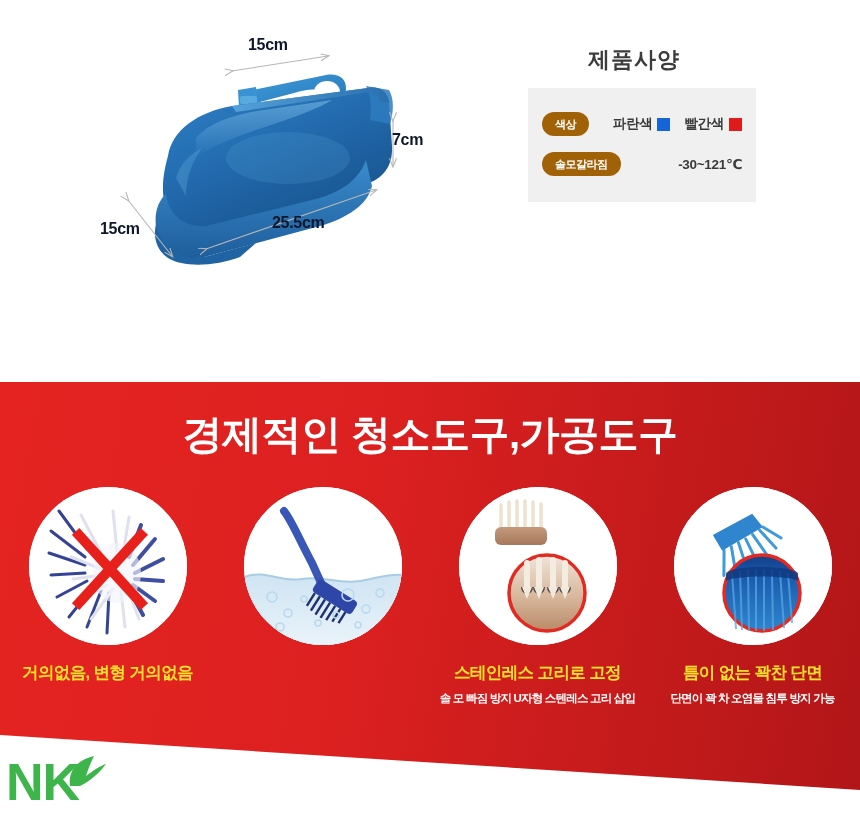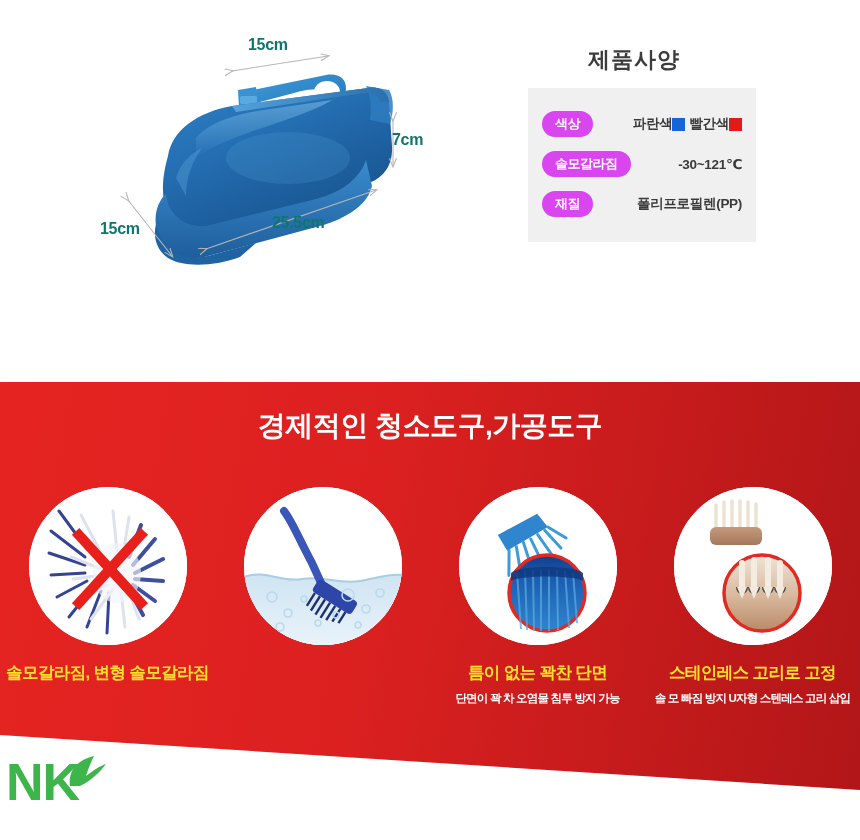--- a/index.html
+++ b/index.html
@@ -26,21 +26,21 @@
   
   #product-figure {
     position: absolute;
     left: 80px; top: 28px;
     width: 400px; height: 245px;
   }
   #scoop-art { position: absolute; left: 0; top: 0; }
 
   .dim-label {
     position: absolute;
-    color: #0f766e;
+    color: #0f172a;
     font-size: 16px;
     font-weight: 700;
     letter-spacing: -0.3px;
     white-space: nowrap;
   }
   #dim-top    { left: 168px; top: 8px; }
   #dim-right  { left: 312px; top: 103px; text-align: center; }
   #dim-diag   { left: 192px; top: 186px; }
   #dim-left   { left: 20px;  top: 192px; }
 
@@ -66,41 +66,42 @@
   }
   .spec-row {
     display: flex;
     align-items: center;
     height: 40px;
     padding: 0 14px 0 14px;
     box-sizing: border-box;
   }
   .spec-pill {
     flex: 0 0 auto;
-    background: #d946ef;
+    background: #a16207;
     color: #ffffff;
-    font-size: 13px;
+    font-size: 11px;
     font-weight: 700;
     border-radius: 16px;
     padding: 6px 13px;
     line-height: 1.15;
     white-space: nowrap;
     letter-spacing: -0.5px;
   }
   .spec-value {
     flex: 1 1 auto;
     text-align: right;
     font-size: 13.5px;
     font-weight: 700;
     color: #3a3a3a;
     white-space: nowrap;
     letter-spacing: -0.3px;
     display: flex;
     align-items: center;
     justify-content: flex-end;
+    gap: 5px;
   }
   .swatch {
     display: inline-block;
     width: 13px; height: 13px;
     vertical-align: middle;
   }
   .swatch-gap { display: inline-block; width: 4px; }
 
   
   #banner {
@@ -111,21 +112,21 @@
     -webkit-clip-path: polygon(0 0, 100% 0, 100% 100%, 0 86.5%);
     clip-path: polygon(0 0, 100% 0, 100% 100%, 0 86.5%);
     overflow: hidden;
   }
   #banner-heading {
     position: absolute;
     left: 0; top: 25px;
     width: 860px;
     text-align: center;
     color: #ffffff;
-    font-size: 28px;
+    font-size: 40px;
     font-weight: 700;
     letter-spacing: -0.5px;
   }
 
   #features {
     position: absolute;
     left: 0; top: 105px;
     width: 860px;
     display: flex;
   }
@@ -266,24 +267,20 @@
           <span>빨간색</span>
           <span class="swatch" id="sw-red" style="background: rgb(224, 27, 27);"></span>
         </span>
       </div>
 
       <div class="spec-row">
         <span class="spec-pill">솔모갈라짐</span>
         <span class="spec-value">-30~121℃</span>
       </div>
 
-      <div class="spec-row">
-        <span class="spec-pill">재질</span>
-        <span class="spec-value">폴리프로필렌(PP)</span>
-      </div>
 
     </div>
   </div>
 </div>
 
 <div id="banner">
 
   <div id="banner-heading" style="color: rgb(255, 255, 255);">경제적인 청소도구,가공도구</div>
 
   <div id="features">
@@ -322,21 +319,21 @@
             <path d="M126 114 L104 98"></path>
               <path d="M114 128 L100 102"></path>
           </g>
           <ellipse cx="88" cy="86" rx="24" ry="30" fill="#f2f4fa" opacity="0.65"></ellipse>
           <g stroke="#e8201c" stroke-width="10" stroke-linecap="square">
             <path d="M50 48 L112 116"></path>
             <path d="M112 48 L50 116"></path>
           </g>
         </svg>
       </div>
-      <div class="feature-title" style="color: rgb(255, 226, 42);">솔모갈라짐, 변형 솔모갈라짐</div>
+      <div class="feature-title" style="color: rgb(255, 226, 42);">거의없음, 변형 거의없음</div>
     </div>
 
     <div class="feature">
       <div class="feature-circle">
         <svg width="158" height="158" viewBox="0 0 158 158">
           <defs>
             <linearGradient id="waterG" x1="0" y1="0" x2="0" y2="1">
               <stop offset="0%" stop-color="#cfe4f2"></stop>
               <stop offset="100%" stop-color="#e9f3fa"></stop>
             </linearGradient>
@@ -371,63 +368,20 @@
               <circle cx="92" cy="128" r="3"></circle>
           </g>
         </svg>
       </div>
     </div>
 
     <div class="feature">
       <div class="feature-circle">
         <svg width="158" height="158" viewBox="0 0 158 158">
           <defs>
-            <linearGradient id="denseG" x1="0" y1="0" x2="0" y2="1">
-              <stop offset="0%" stop-color="#123f8a"></stop>
-              <stop offset="30%" stop-color="#1b5cb0"></stop>
-              <stop offset="100%" stop-color="#2f86cf"></stop>
-            </linearGradient>
-          </defs>
-          <rect width="158" height="158" fill="#ffffff"></rect>
-
-          <g transform="rotate(-18 78 52)">
-            <path d="M42 36 L86 28 L92 44 L46 54 Z" fill="#2f86cf"></path>
-            <g stroke="#3f9ad8" stroke-width="3" stroke-linecap="round">
-              <path d="M48 54 L40 78"></path>
-                <path d="M56 53 L52 80"></path>
-              <path d="M64 51 L64 80"></path>
-                <path d="M72 50 L76 78"></path>
-              <path d="M80 48 L88 74"></path>
-                <path d="M88 46 L98 68"></path>
-              <path d="M92 44 L106 60"></path>
-            </g>
-          </g>
-
-          <circle cx="88" cy="106" r="38" fill="url(#denseG)" stroke="#e22a22" stroke-width="3.5"></circle>
-          <g stroke="#58a9e0" stroke-width="2" opacity="0.75">
-            <path d="M58 86 L62 142"></path>
-              <path d="M66 84 L68 143"></path>
-            <path d="M74 83 L75 144"></path>
-              <path d="M82 82 L82 144"></path>
-            <path d="M90 82 L90 144"></path>
-              <path d="M98 83 L99 143"></path>
-            <path d="M106 84 L110 141"></path>
-              <path d="M114 86 L118 136"></path>
-          </g>
-          <path d="M52 86 C60 78 116 78 124 86 L124 94 C116 88 60 88 52 94 Z" fill="#0f3a80" opacity="0.85"></path>
-        </svg>
-      </div>
-      <div class="feature-title" style="color: rgb(255, 226, 42);">틈이 없는 꽉찬 단면</div>
-      <div class="feature-sub">단면이 꽉 차 오염물 침투 방지 가능</div>
-    </div>
-
-    <div class="feature">
-      <div class="feature-circle">
-        <svg width="158" height="158" viewBox="0 0 158 158">
-          <defs>
             <linearGradient id="headG" x1="0" y1="0" x2="0" y2="1">
               <stop offset="0%" stop-color="#c49a7c"></stop>
               <stop offset="100%" stop-color="#a6785c"></stop>
             </linearGradient>
             <linearGradient id="zoomBg" x1="0" y1="0" x2="0" y2="1">
               <stop offset="0%" stop-color="#efe4d8"></stop>
               <stop offset="55%" stop-color="#d8b79c"></stop>
               <stop offset="100%" stop-color="#b98a68"></stop>
             </linearGradient>
           </defs>
@@ -463,20 +417,63 @@
               <path d="M89 100 L94 112 L99 100 Z"></path>
               <path d="M101 100 L106 112 L111 100 Z"></path>
             </g>
           </g>
         </svg>
       </div>
       <div class="feature-title" style="color: rgb(255, 226, 42);">스테인레스 고리로 고정</div>
       <div class="feature-sub">솔 모 빠짐 방지 U자형 스텐레스 고리 삽입</div>
     </div>
 
+    <div class="feature">
+      <div class="feature-circle">
+        <svg width="158" height="158" viewBox="0 0 158 158">
+          <defs>
+            <linearGradient id="denseG" x1="0" y1="0" x2="0" y2="1">
+              <stop offset="0%" stop-color="#123f8a"></stop>
+              <stop offset="30%" stop-color="#1b5cb0"></stop>
+              <stop offset="100%" stop-color="#2f86cf"></stop>
+            </linearGradient>
+          </defs>
+          <rect width="158" height="158" fill="#ffffff"></rect>
+
+          <g transform="rotate(-18 78 52)">
+            <path d="M42 36 L86 28 L92 44 L46 54 Z" fill="#2f86cf"></path>
+            <g stroke="#3f9ad8" stroke-width="3" stroke-linecap="round">
+              <path d="M48 54 L40 78"></path>
+                <path d="M56 53 L52 80"></path>
+              <path d="M64 51 L64 80"></path>
+                <path d="M72 50 L76 78"></path>
+              <path d="M80 48 L88 74"></path>
+                <path d="M88 46 L98 68"></path>
+              <path d="M92 44 L106 60"></path>
+            </g>
+          </g>
+
+          <circle cx="88" cy="106" r="38" fill="url(#denseG)" stroke="#e22a22" stroke-width="3.5"></circle>
+          <g stroke="#58a9e0" stroke-width="2" opacity="0.75">
+            <path d="M58 86 L62 142"></path>
+              <path d="M66 84 L68 143"></path>
+            <path d="M74 83 L75 144"></path>
+              <path d="M82 82 L82 144"></path>
+            <path d="M90 82 L90 144"></path>
+              <path d="M98 83 L99 143"></path>
+            <path d="M106 84 L110 141"></path>
+              <path d="M114 86 L118 136"></path>
+          </g>
+          <path d="M52 86 C60 78 116 78 124 86 L124 94 C116 88 60 88 52 94 Z" fill="#0f3a80" opacity="0.85"></path>
+        </svg>
+      </div>
+      <div class="feature-title" style="color: rgb(255, 226, 42);">틈이 없는 꽉찬 단면</div>
+      <div class="feature-sub">단면이 꽉 차 오염물 침투 방지 가능</div>
+    </div>
+
   </div>
 </div>
 
 <div id="logo">
   <svg width="130" height="62" viewBox="0 0 130 62">
     <text id="logo-text" x="0" y="48" font-family="Liberation Sans, sans-serif" font-size="52" font-weight="700" letter-spacing="-1" fill="#3eb54a">NK</text>
     <path id="logo-leaf" d="M64 34 C62 20 70 8 88 4 C84 12 82 18 80 24 C88 18 94 14 100 12
              C94 20 86 28 74 34 Z" fill="#3eb54a"></path>
   </svg>
 </div>

